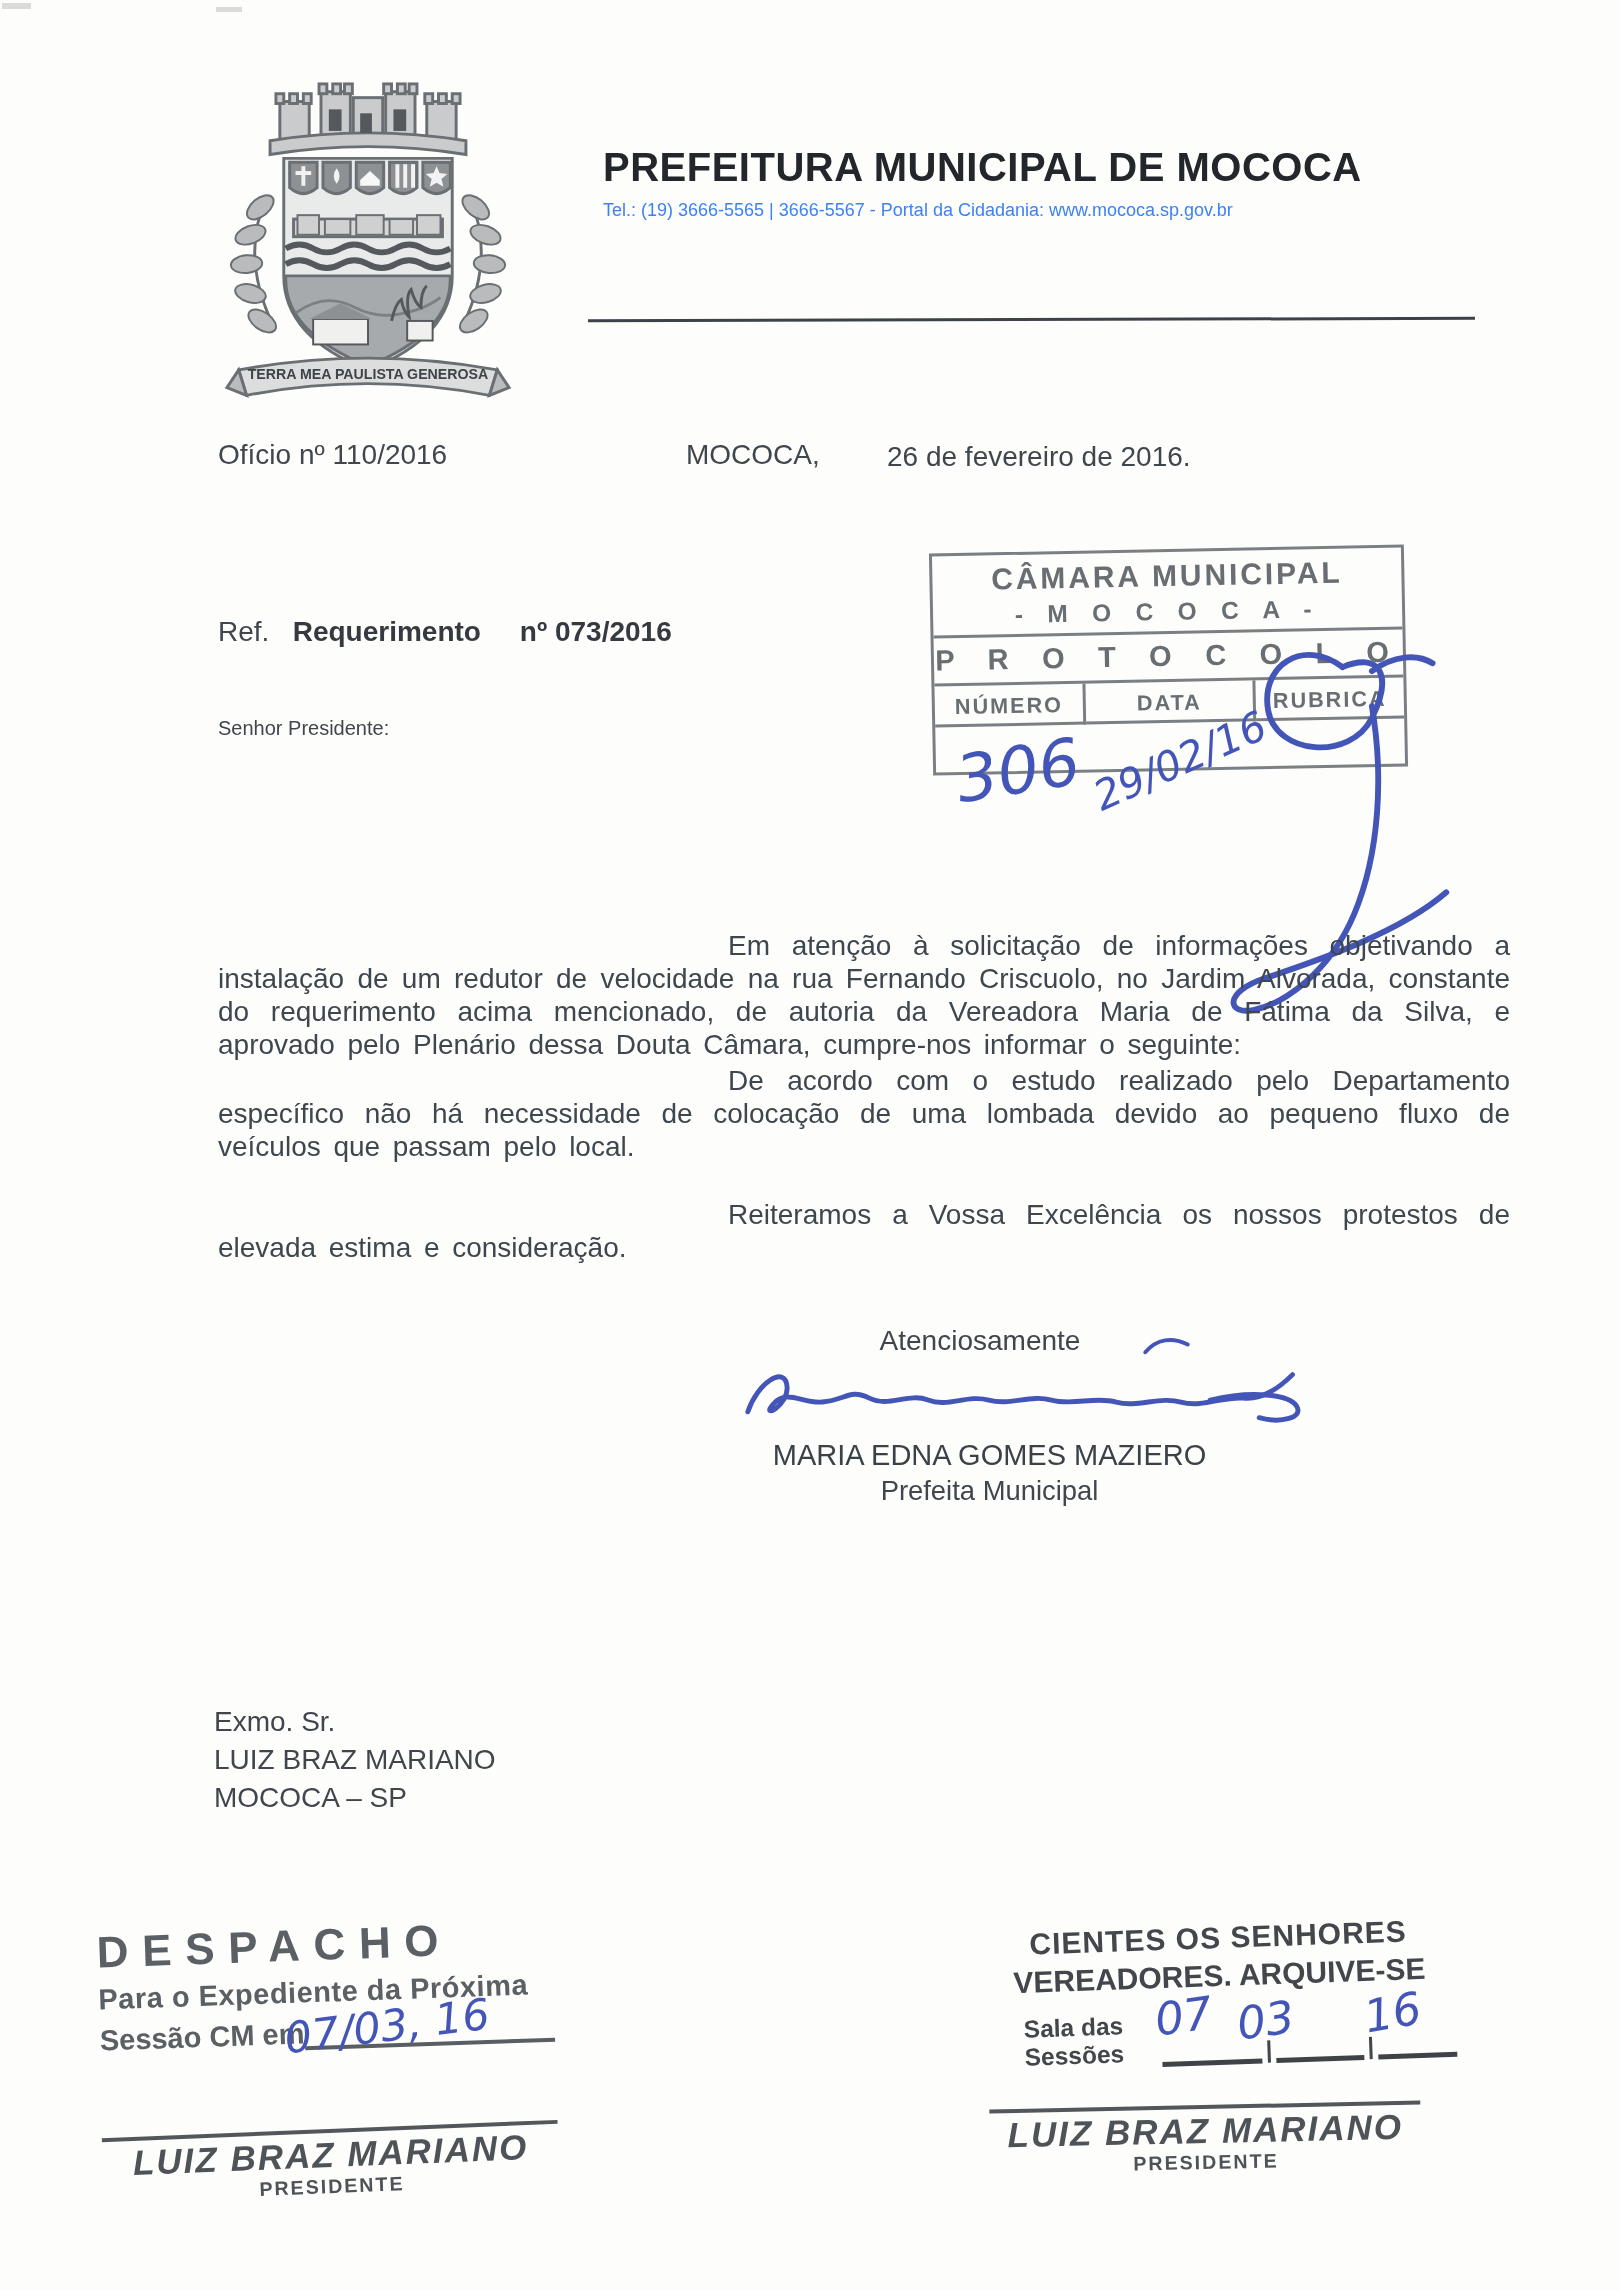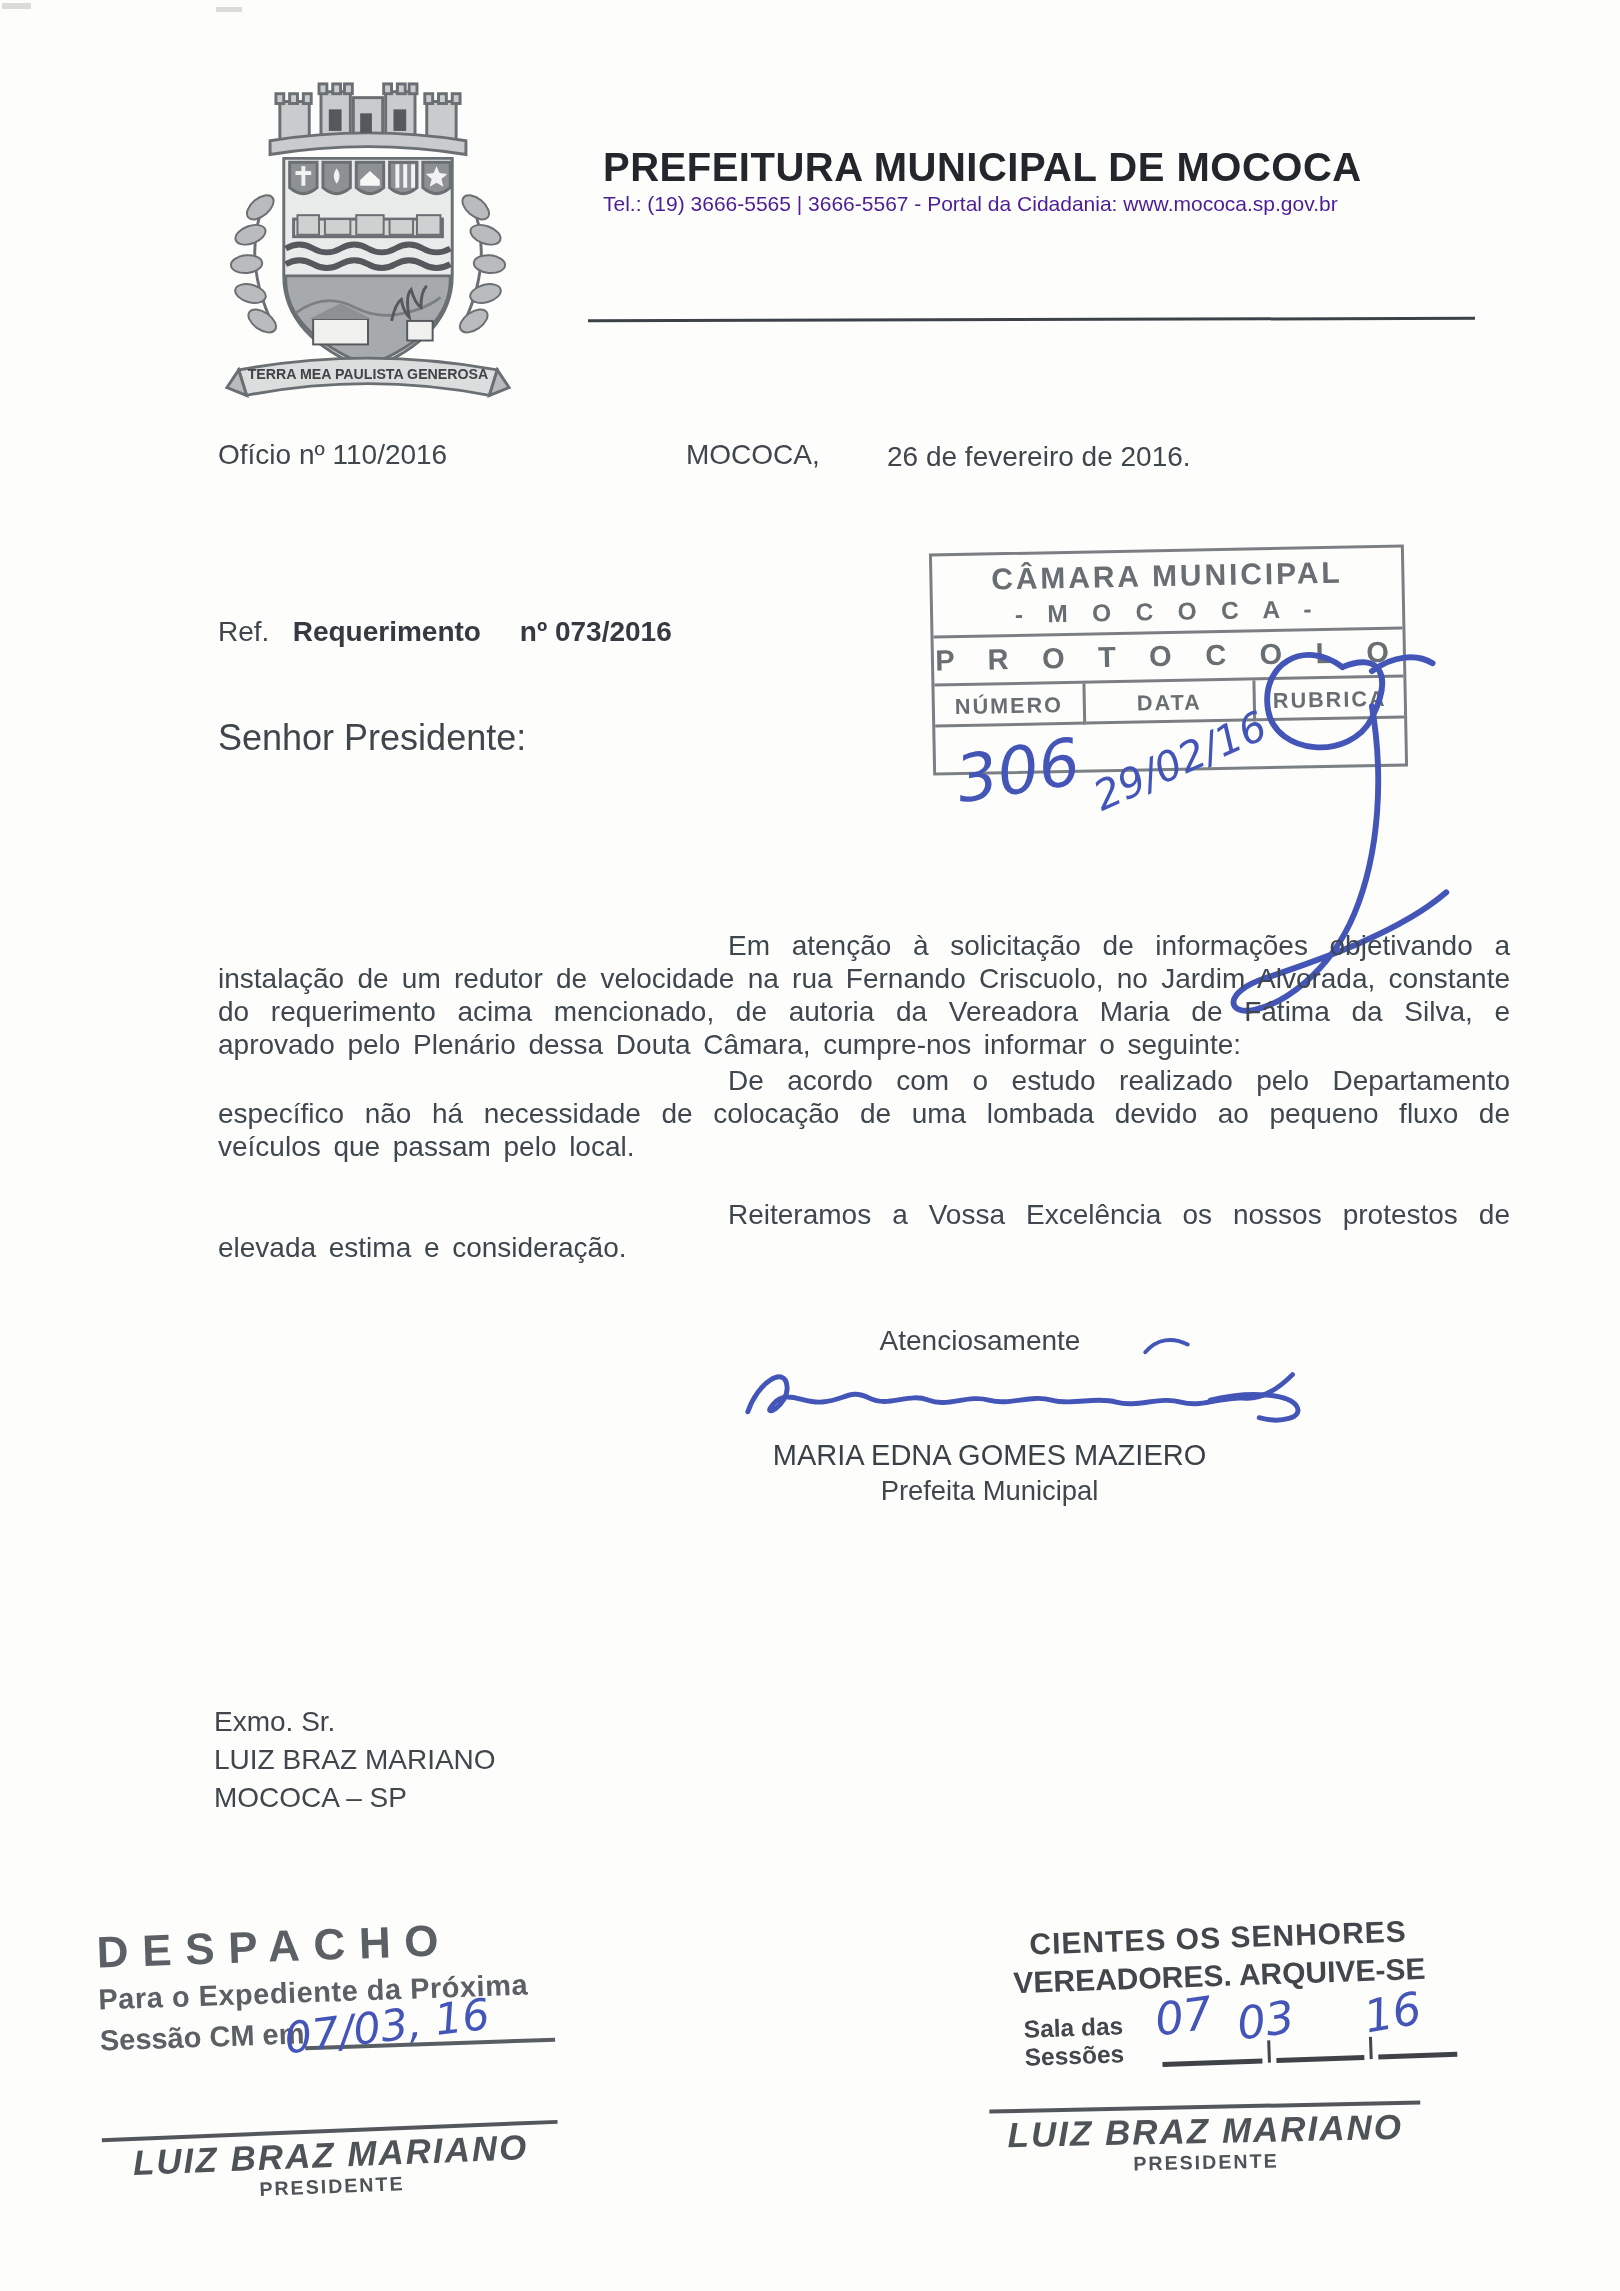--- a/index.html
+++ b/index.html
@@ -8,29 +8,29 @@
     background:#fdfdfc;overflow:hidden;
     font-family:"Liberation Sans", sans-serif;
     color:#41474d;
   }
   .abs{position:absolute;}
   
   .hdr{left:603px;top:145px;width:882px;}
   .hdr-title{font-size:40px;font-weight:bold;color:#23272c;letter-spacing:0.5px;}
   .hdr-sub{font-size:32px;font-weight:bold;color:#23272c;margin-top:7.8px;}
   .hdr-addr{font-size:22px;color:#34393f;margin-top:8.8px;}
-  .hdr-tel{font-size:21px;color:#4c1d95;margin-top:2px;}
+  .hdr-tel{font-size:18px;color:#3b82f6;margin-top:10px;}
   .hdr-rule{left:588px;top:318px;width:887px;height:2.9px;background:#3d4248;transform:rotate(-0.15deg);}
   
   .oficio{left:218px;top:439px;font-size:28px;color:#3f464c;}
   .city{left:686px;top:439px;font-size:28px;color:#3f464c;}
   .date{left:887px;top:441px;font-size:28px;color:#3f464c;}
   .refline{left:218px;top:616px;font-size:28px;color:#3f464c;text-align:center;}
   .refline b{color:#343a40;}
-  .salut{left:218px;top:717px;font-size:36px;color:#3f464c;}
+  .salut{left:218px;top:717px;font-size:20px;color:#3f464c;}
   
   .pstamp{
     left:931px;top:549px;width:469px;
     border:3.9px solid #70757a;transform:rotate(-1.1deg);
     color:#5d6267;text-align:center;opacity:.92;
   }
   .pstamp .r1{font-size:30px;font-weight:bold;letter-spacing:2.9px;padding-top:6.9px;height:39px;}
   .pstamp .r2{font-size:24.5px;font-weight:bold;letter-spacing:8.8px;height:33px;border-bottom:3.9px solid #70757a;}
   .pstamp .r3{font-size:29px;font-weight:bold;letter-spacing:12.7px;height:39px;padding-top:5.9px;border-bottom:3.9px solid #70757a;}
   .pstamp .cells{display:flex;height:41px;}

